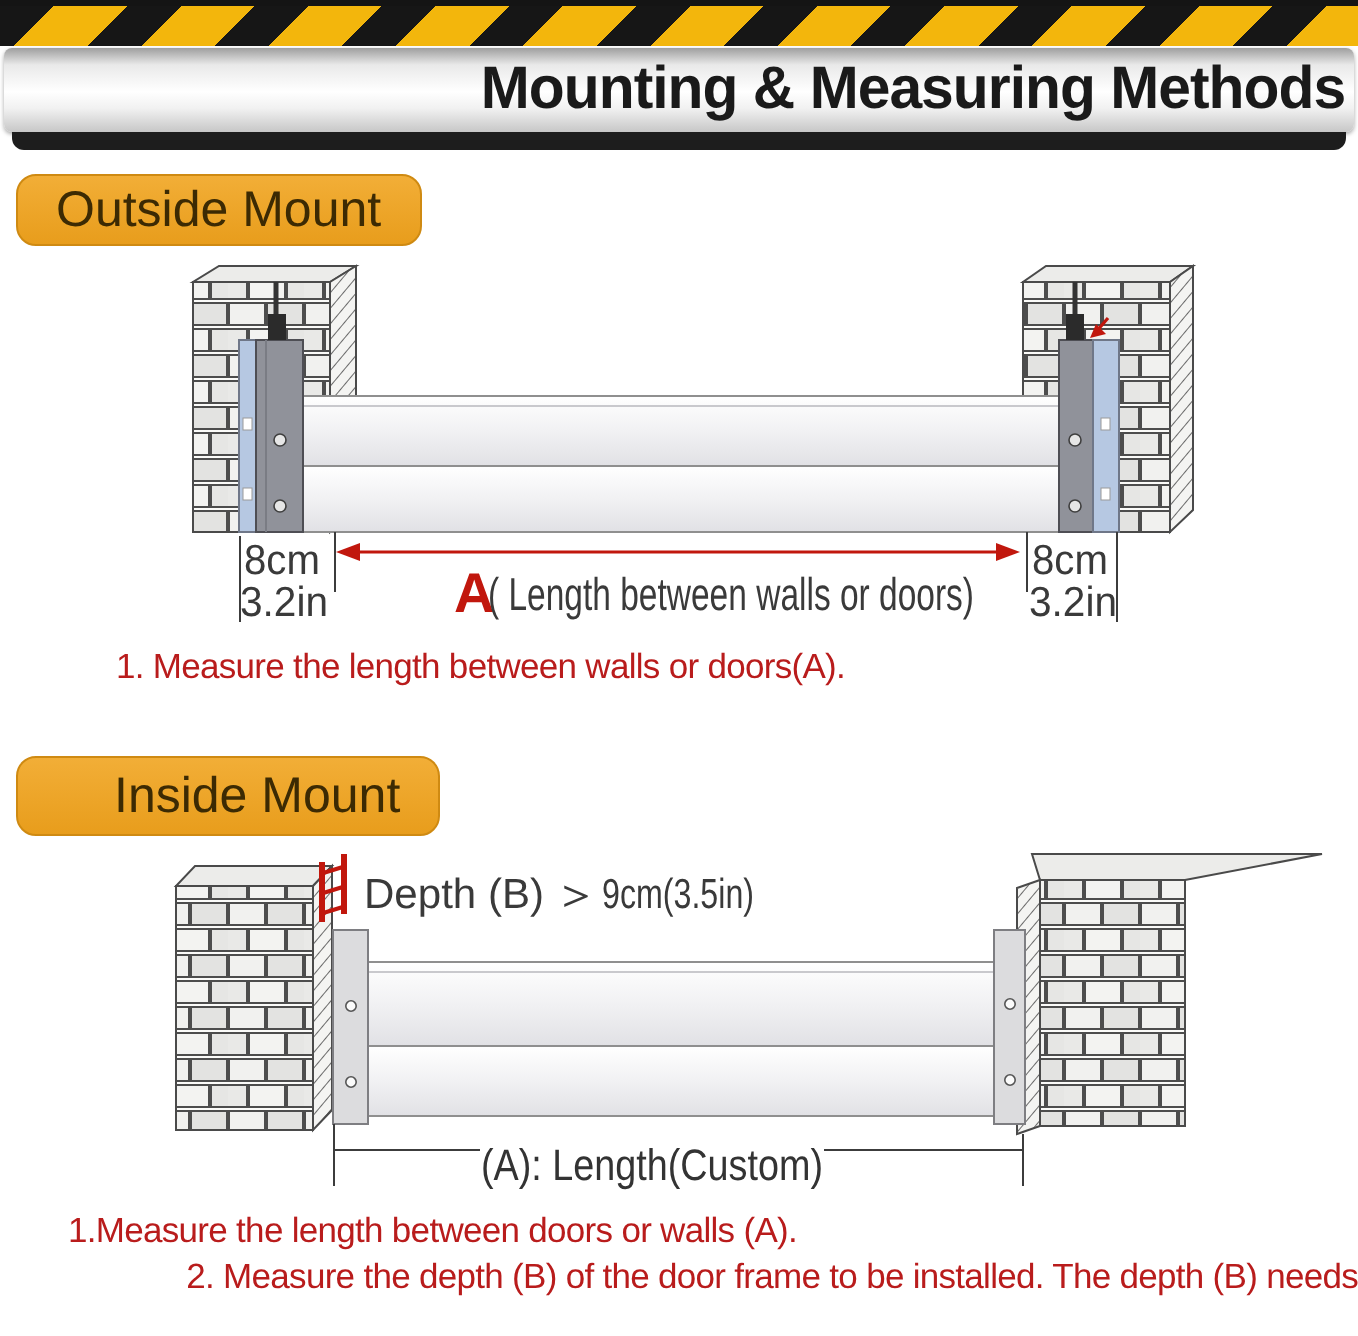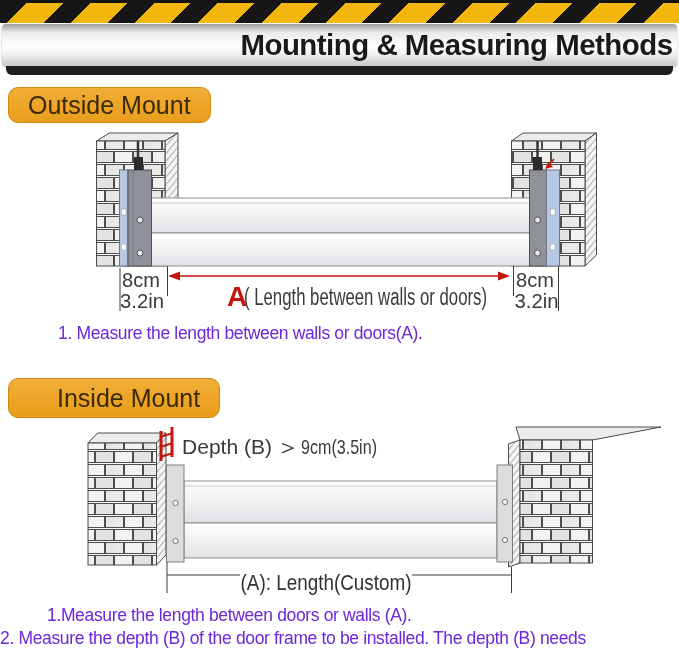--- a/index.html
+++ b/index.html
@@ -27,23 +27,23 @@
   .lbl-inside{top:378px;height:40px;padding-left:48px;}
   
   .diag{position:absolute;left:0;width:679px;}
   svg{font-family:"Liberation Sans",sans-serif;}
   .tm{font-size:21px;fill:#3a3a3a;}
   .ta{font-size:28px;font-weight:700;fill:#c1170d;}
   .tl{font-size:23px;fill:#3a3a3a;}
   .tgt{font-size:24px;fill:#3a3a3a;}
   .tdim{font-size:22px;fill:#333;}
   
-  .step{position:absolute;font-size:17.5px;line-height:19px;color:#6d28d9;
+  .step{position:absolute;font-size:17.5px;line-height:19px;color:#b91c1c;
         letter-spacing:-0.35px;white-space:nowrap;}
-  .centered{left:0;width:679px;text-align:left;}
+  .centered{left:0;width:679px;text-align:right;}
 </style>
 </head>
 <body>
 
 <div class="page">
 
   <div class="hazard"></div>
   <div class="titlebar">
     <span class="title">Mounting &amp; Measuring Methods</span>
   </div>
@@ -188,16 +188,16 @@
 
     <g>
       <line x1="167" y1="137" x2="167" y2="168" stroke="#3c3c3c"></line>
       <line x1="511.5" y1="142" x2="511.5" y2="168" stroke="#3c3c3c"></line>
       <line x1="167" y1="150" x2="240" y2="150" stroke="#3c3c3c"></line>
       <line x1="412" y1="150" x2="511.5" y2="150" stroke="#3c3c3c"></line>
       <text x="326" y="165" text-anchor="middle" class="tdim" textLength="171" lengthAdjust="spacingAndGlyphs">(A): Length(Custom)</text>
     </g>
   </svg>
 
-  <div class="step" style="left:47px;top:606px">1.Measure the length between doors or walls (A).</div>
+  <div class="step" style="left:34px;top:606px">1.Measure the length between doors or walls (A).</div>
   <div class="step centered" style="top:629px">2. Measure the depth (B) of the door frame to be installed. The depth (B) needs</div>
 
 </div>
 
 </body></html>

